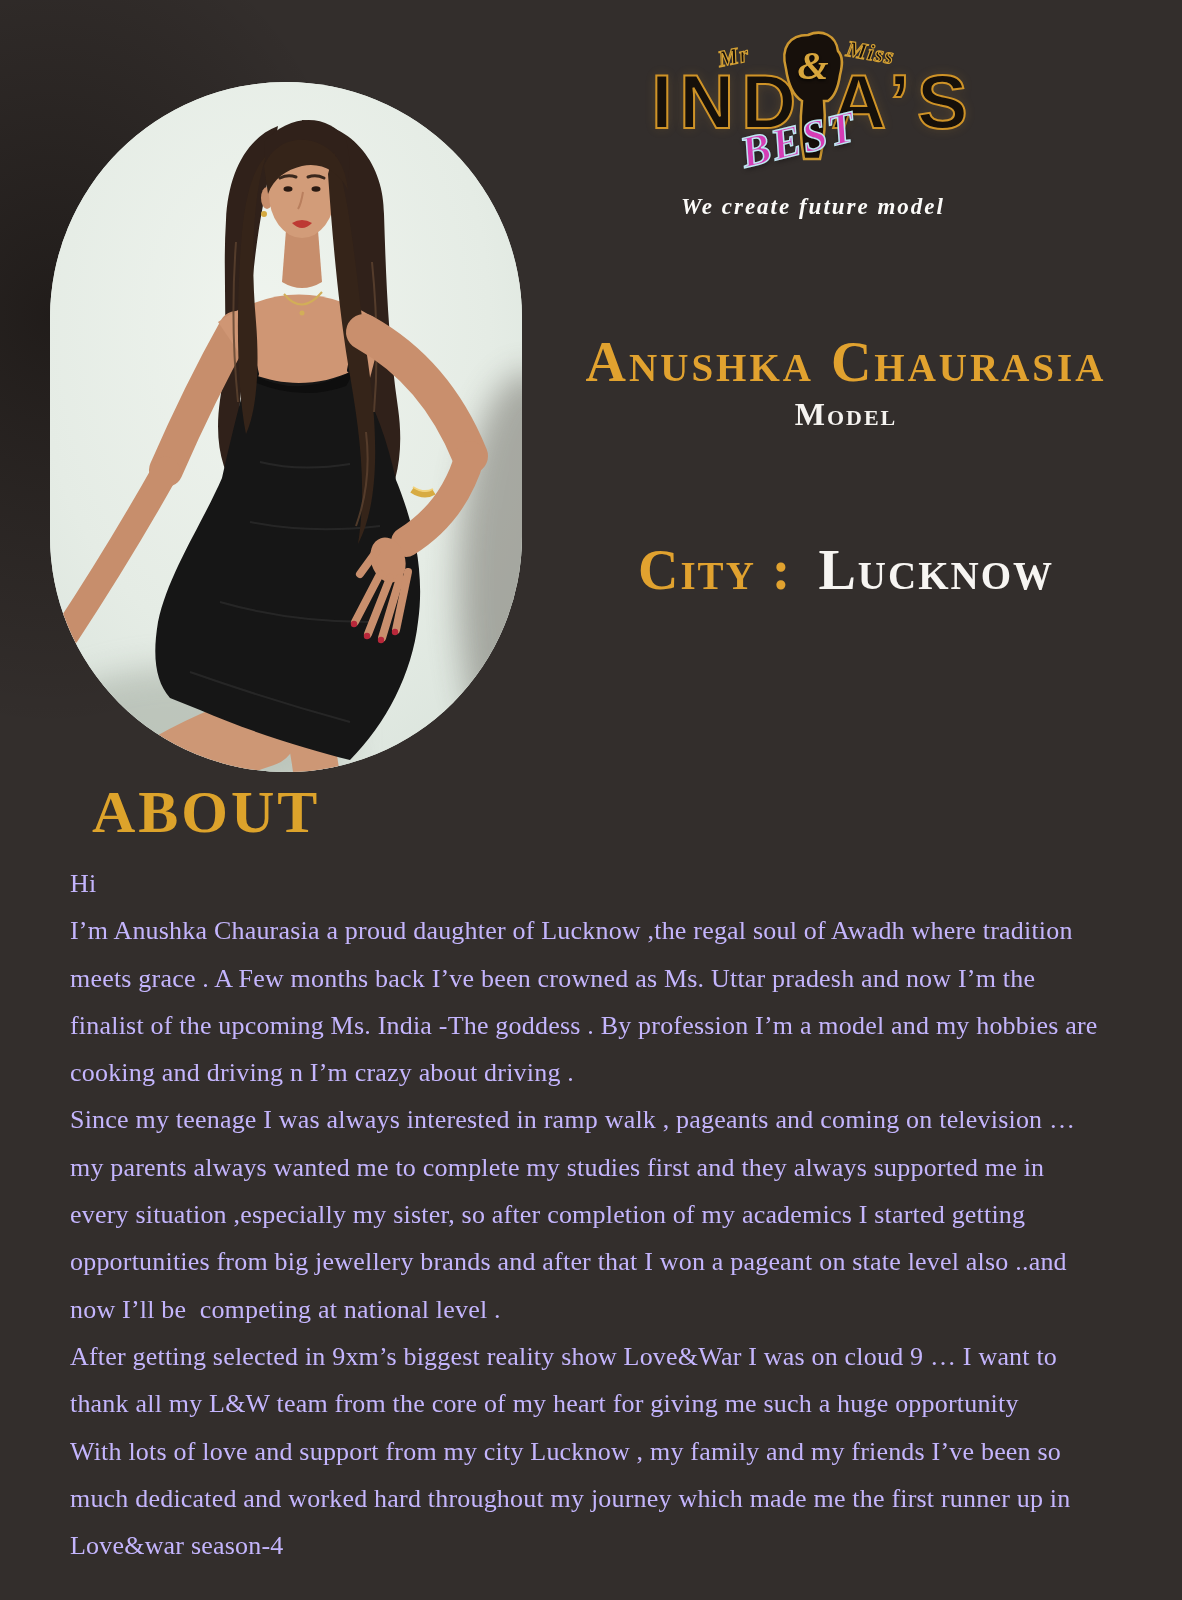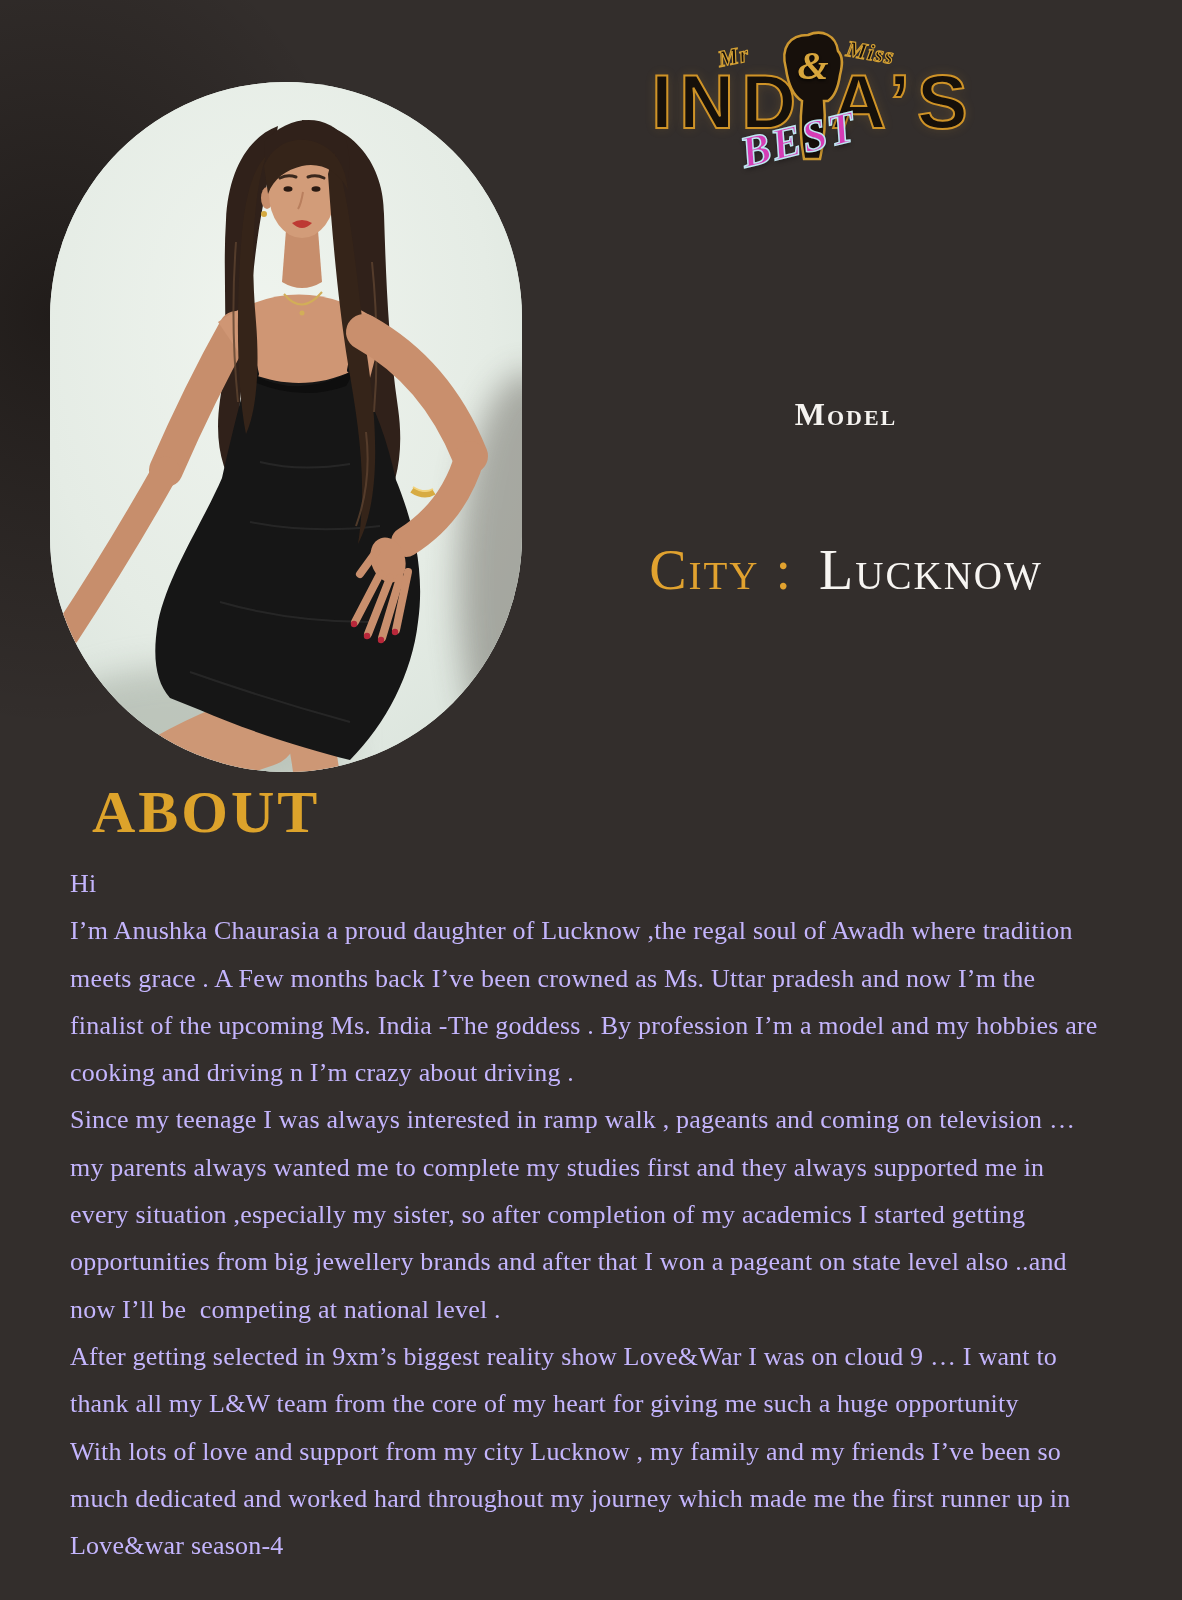--- a/index.html
+++ b/index.html
@@ -71,21 +71,21 @@
     font-variant:small-caps; font-weight:bold; font-size:56px; letter-spacing:3px;
     color:#e1a22f;
   }
   .model-role {
     position:absolute; left:510px; top:396px; width:672px; text-align:center;
     font-variant:small-caps; font-weight:bold; font-size:32px; letter-spacing:2px;
     color:#f5f3f0;
   }
   .model-city {
     position:absolute; left:510px; top:538px; width:672px; text-align:center;
-    font-variant:small-caps; font-weight:normal; font-size:56px; letter-spacing:2px;
+    font-variant:small-caps; font-weight:bold; font-size:56px; letter-spacing:2px;
   }
   .city-label { color:#e1a22f; }
   .city-value { color:#f7f5f2; margin-left:10px; }
 
   
   .about-heading {
     position:absolute; left:92px; top:778px;
     font-weight:bold; font-size:60px; letter-spacing:3px; color:#dda32b;
   }
   .about-body {
@@ -193,22 +193,24 @@
 
   <div class="logo">
     <span class="logo-mr">Mr</span>
     <svg class="faces-svg" viewBox="0 0 70 138" xmlns="http://www.w3.org/2000/svg">
       <path d="M8,42 C2,20 12,8 30,8 C44,2 58,8 60,24 C66,30 64,40 62,48 C60,62 56,70 50,74 L46,74 C48,95 46,115 42,132 L26,132 C22,112 22,92 24,74 C14,68 10,56 8,42 Z" fill="#17100b" stroke="#cc9730" stroke-width="2.5"></path>
     </svg>
     <span class="logo-amp">&amp;</span>
     <span class="logo-miss">Miss</span>
     <div class="logo-title">INDIA’S</div>
     <div class="logo-best">BEST</div>
+    <div class="logo-tagline">We create future model</div>
   </div>
 
+  <div class="model-name">Anushka Chaurasia</div>
   <div class="model-role">Model</div>
   <div class="model-city">
     <span class="city-label">City :</span>
     <span class="city-value">Lucknow</span>
   </div>
 
   <div class="about-heading">ABOUT</div>
   <div class="about-body">Hi
 I’m Anushka Chaurasia a proud daughter of Lucknow ,the regal soul of Awadh where tradition
 meets grace . A Few months back I’ve been crowned as Ms. Uttar pradesh and now I’m the

